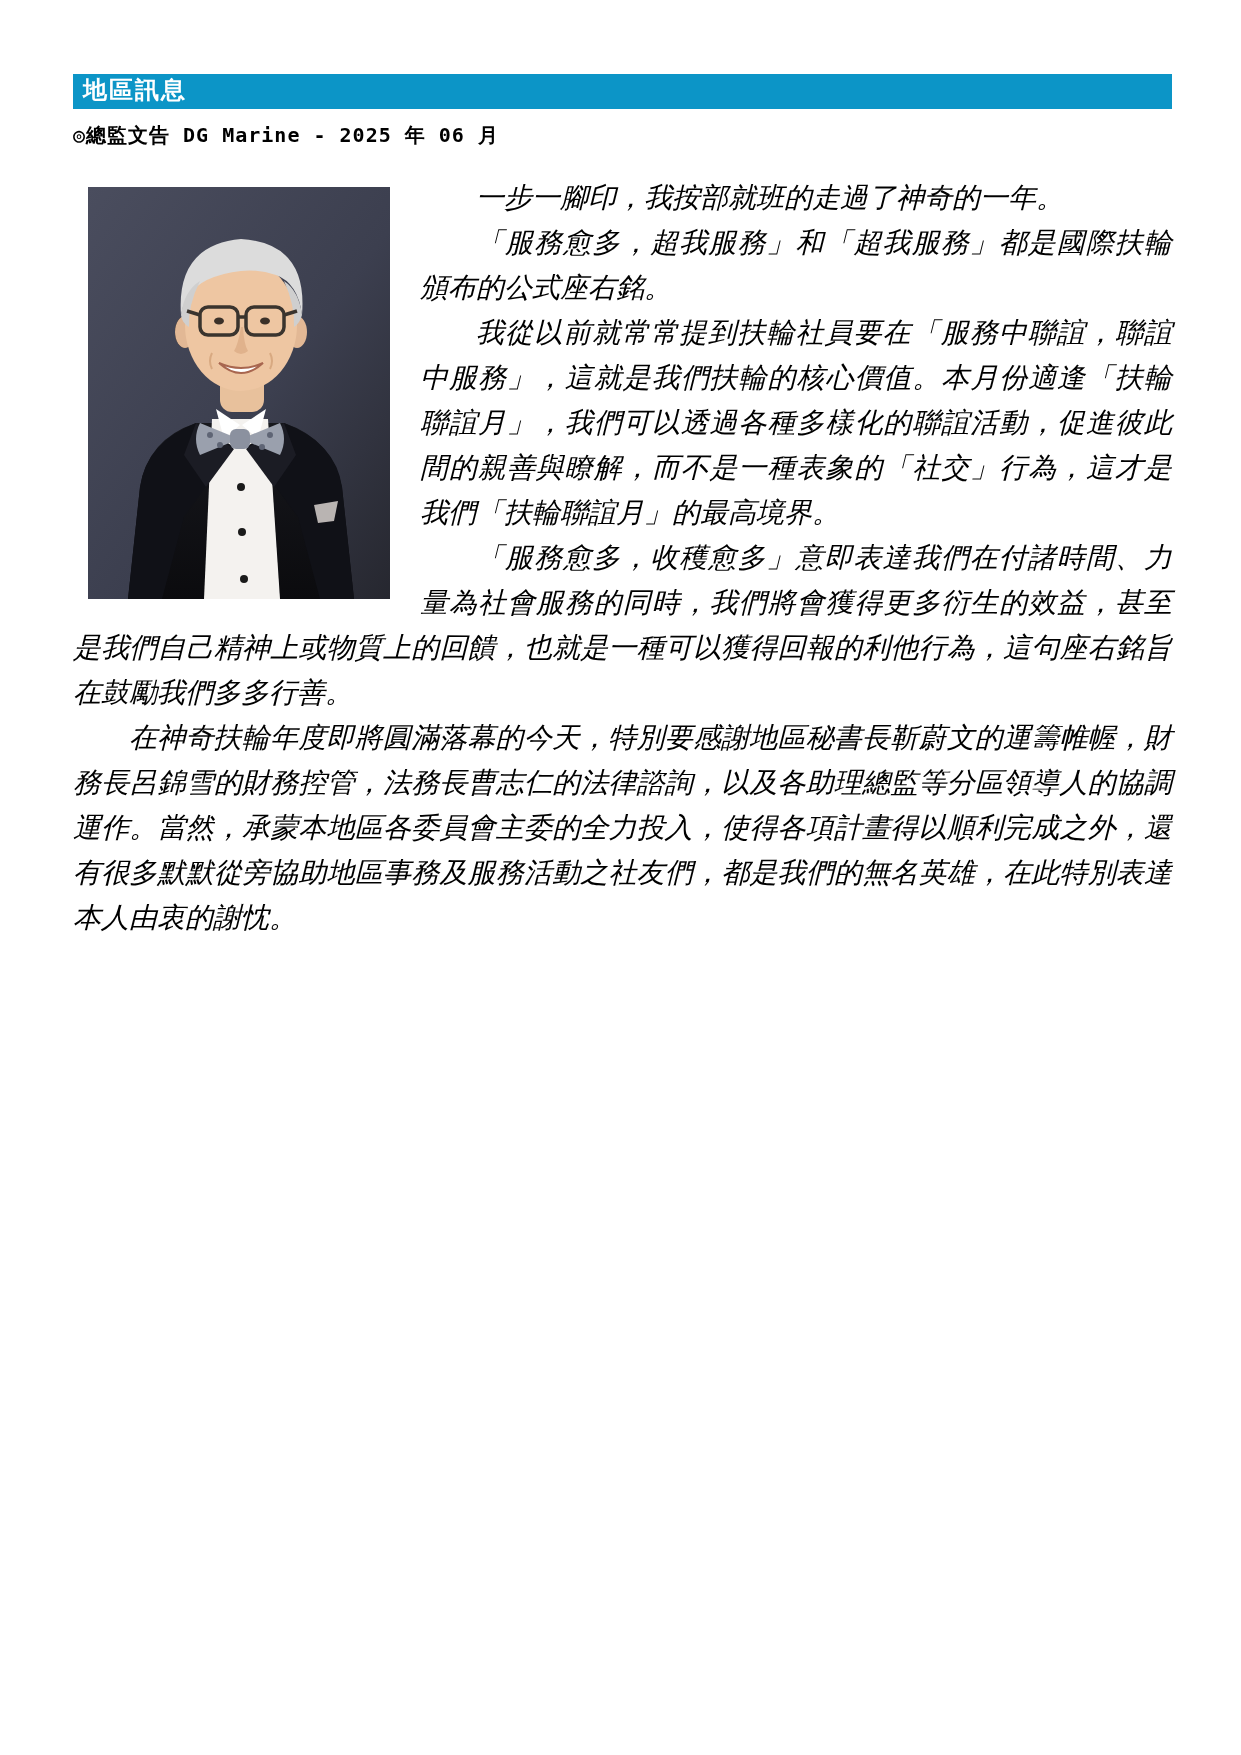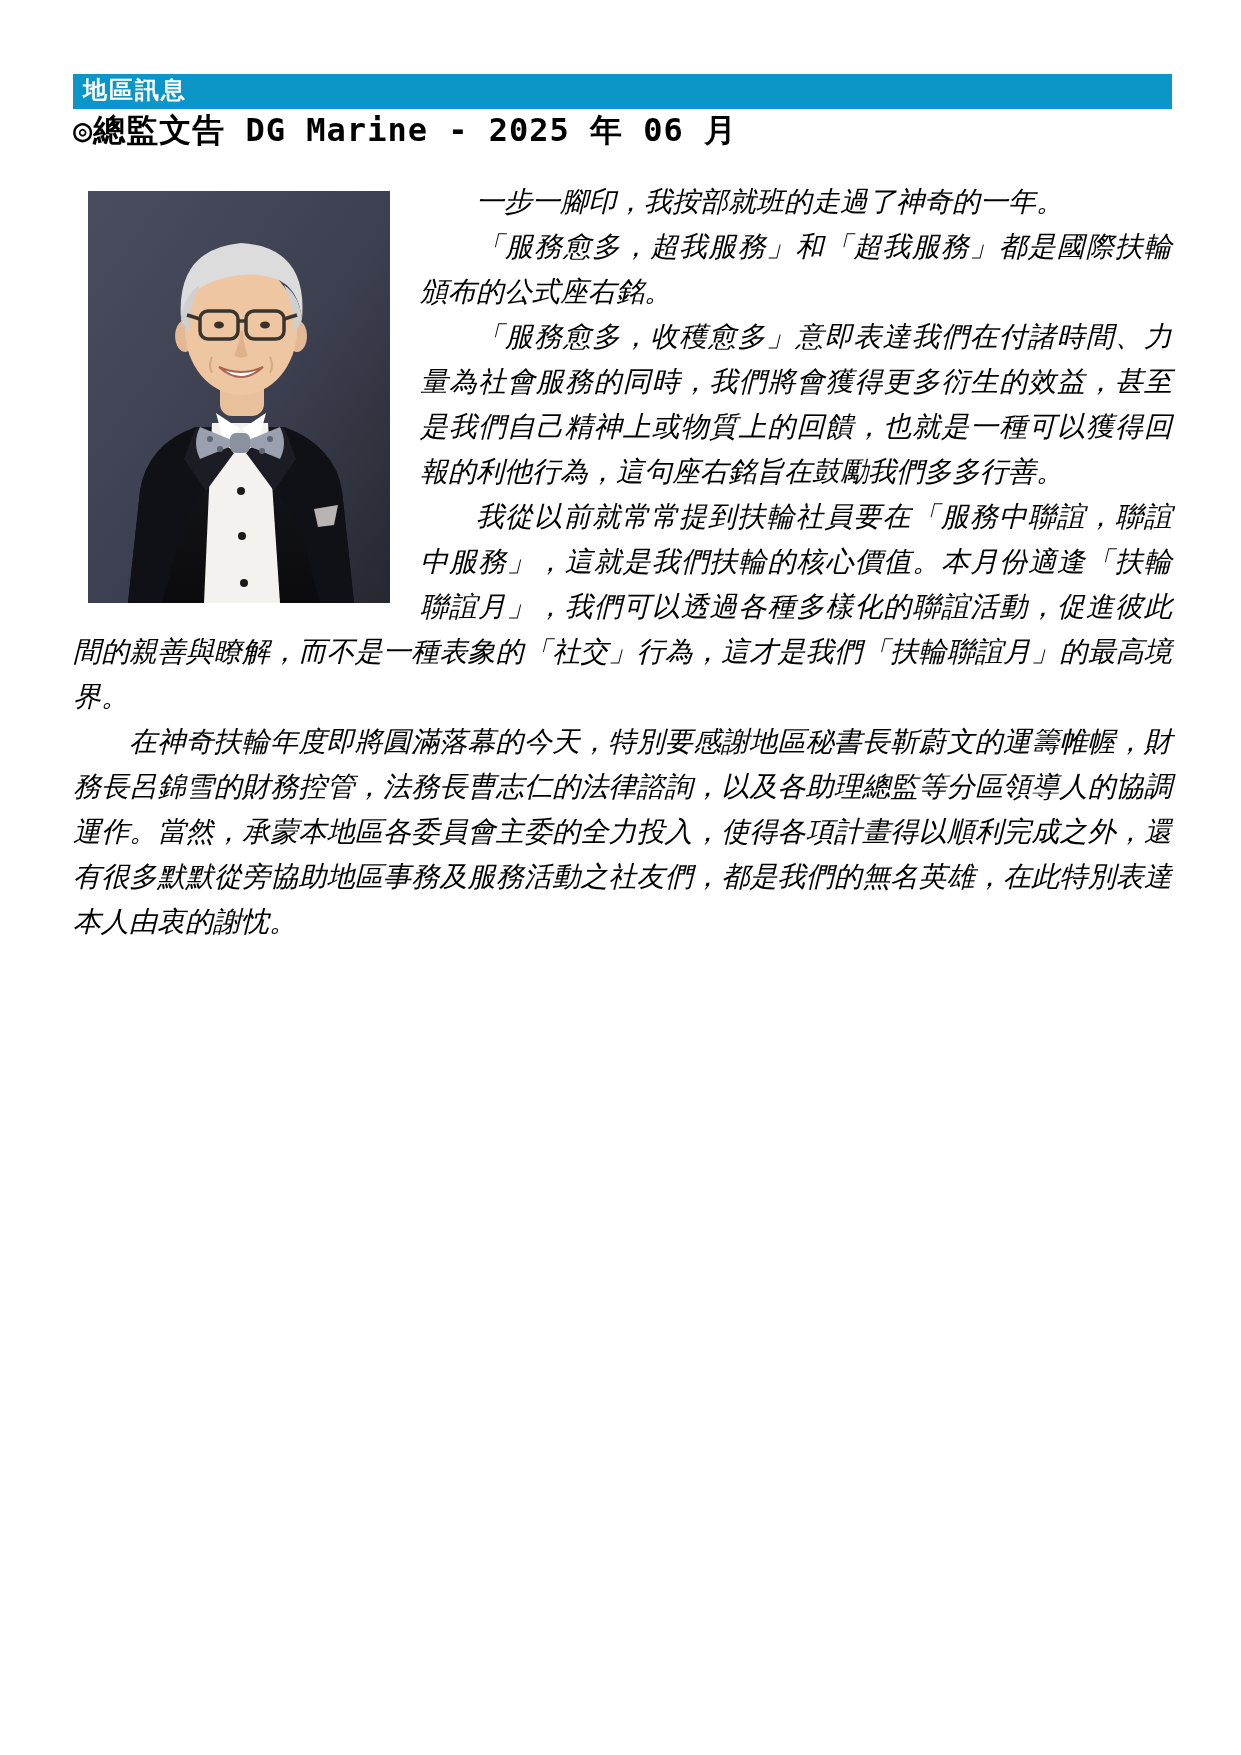--- a/index.html
+++ b/index.html
@@ -26,21 +26,22 @@
     background:var(--header-bar);
     display:flex;align-items:flex-start;
     padding-left:10px;
   }
   .section-bar .label{
     color:var(--header-text);
     font-size:24px;font-weight:bold;
     letter-spacing:2px;
   }
   .article-title{
-    font-size:32px;
+    margin-top:13px;
+    font-size:20px;
     font-weight:bold;
     font-family:"DejaVu Sans Mono","Liberation Mono","DejaVu Serif",serif;
     letter-spacing:1px;
   }
   .article-body{
     margin-top:26px;
     font-size:28px;
     line-height:45px;
     text-align:justify;
   }
@@ -138,19 +139,19 @@
 
         <path d="M131 176 Q153 196 175 176 Q153 186 131 176 Z" fill="#ffffff" stroke="#a8664f" stroke-width="2"></path>
 
         <path d="M124 166 Q120 174 124 182" stroke="#d8a981" stroke-width="2" fill="none"></path>
         <path d="M182 166 Q186 174 182 182" stroke="#d8a981" stroke-width="2" fill="none"></path>
       </svg>
     </div>
 
     <p>一步一腳印，我按部就班的走過了神奇的一年。</p>
     <p>「服務愈多，超我服務」和「超我服務」都是國際扶輪頒布的公式座右銘。</p>
+    <p>我從以前就常常提到扶輪社員要在「服務中聯誼，聯誼中服務」，這就是我們扶輪的核心價值。本月份適逢「扶輪聯誼月」，我們可以透過各種多樣化的聯誼活動，促進彼此間的親善與瞭解，而不是一種表象的「社交」行為，這才是我們「扶輪聯誼月」的最高境界。</p>
     <p>「服務愈多，收穫愈多」意即表達我們在付諸時間、力量為社會服務的同時，我們將會獲得更多衍生的效益，甚至是我們自己精神上或物質上的回饋，也就是一種可以獲得回報的利他行為，這句座右銘旨在鼓勵我們多多行善。</p>
-    <p>我從以前就常常提到扶輪社員要在「服務中聯誼，聯誼中服務」，這就是我們扶輪的核心價值。本月份適逢「扶輪聯誼月」，我們可以透過各種多樣化的聯誼活動，促進彼此間的親善與瞭解，而不是一種表象的「社交」行為，這才是我們「扶輪聯誼月」的最高境界。</p>
     <p>在神奇扶輪年度即將圓滿落幕的今天，特別要感謝地區秘書長靳蔚文的運籌帷幄，財務長呂錦雪的財務控管，法務長曹志仁的法律諮詢，以及各助理總監等分區領導人的協調運作。當然，承蒙本地區各委員會主委的全力投入，使得各項計畫得以順利完成之外，還有很多默默從旁協助地區事務及服務活動之社友們，都是我們的無名英雄，在此特別表達本人由衷的謝忱。</p>
 
   </div>
 
 </div>
 
 </body></html>

